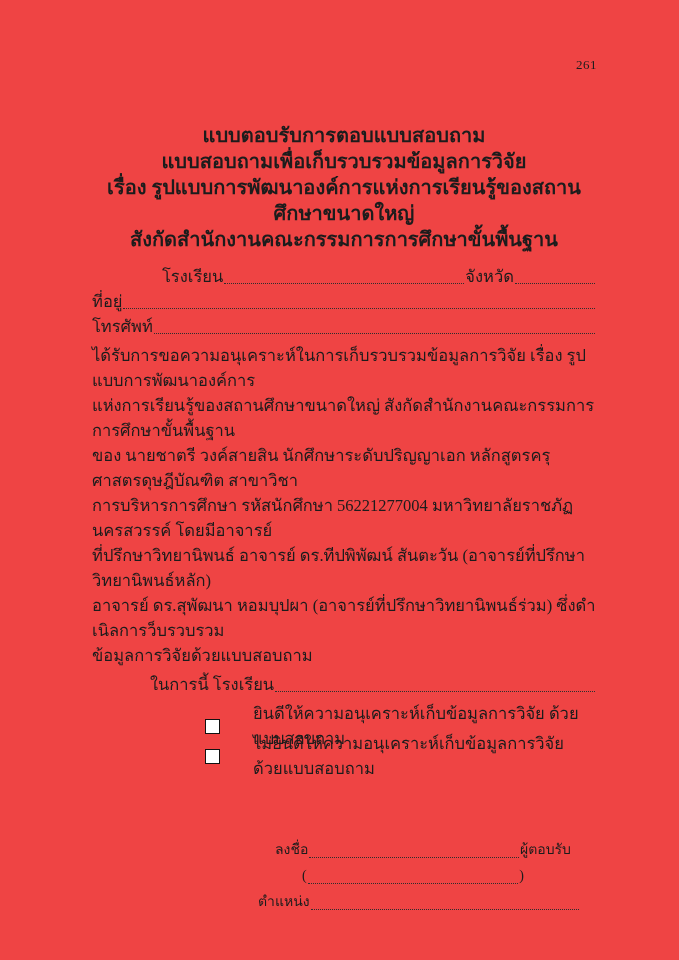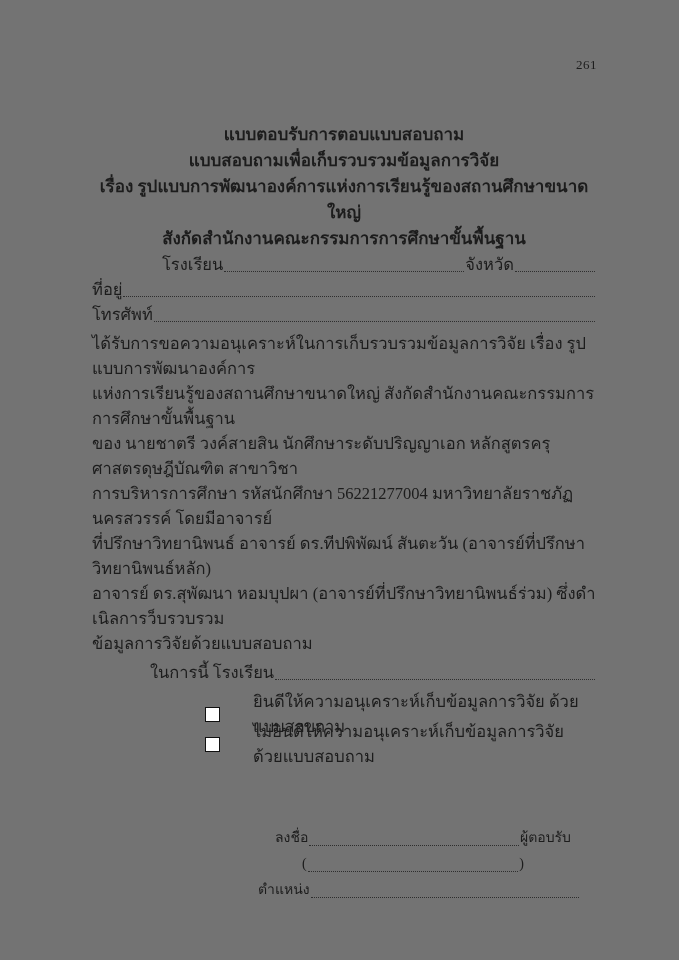--- a/index.html
+++ b/index.html
@@ -6,47 +6,47 @@
   body {
     background: #ffffff;
     font-family: "Liberation Serif", "DejaVu Serif", serif;
     color: #1c1c1c;
     -webkit-font-smoothing: antialiased;
   }
   .page {
     position: relative;
     width: 679px;
     height: 960px;
-    background: #737373;
+    background: #ef4444;
     overflow: hidden;
   }
   .page-number {
     position: absolute;
     top: 57px;
     right: 82px;
     font-size: 13px;
     letter-spacing: 0.5px;
   }
   .content {
     position: absolute;
     left: 92px;
     right: 83px;
     top: 122px;
   }
   .title-block {
     text-align: center;
     font-weight: bold;
-    font-size: 17px;
+    font-size: 20px;
     line-height: 26px;
   }
   .body-text {
     font-size: 16.5px;
     line-height: 25px;
   }
-  .form-section { }
+  .form-section { margin-top: 12px; }
   .row { display: flex; }
   .indent-70 { flex: 0 0 70px; }
   .indent-58 { flex: 0 0 58px; }
   .label { white-space: nowrap; }
   .leader {
     flex: 1 1 auto;
     border-bottom: 1.6px dotted #2e2e2e;
     align-self: flex-end;
     margin: 0 1px 5px 1px;
     min-width: 20px;

